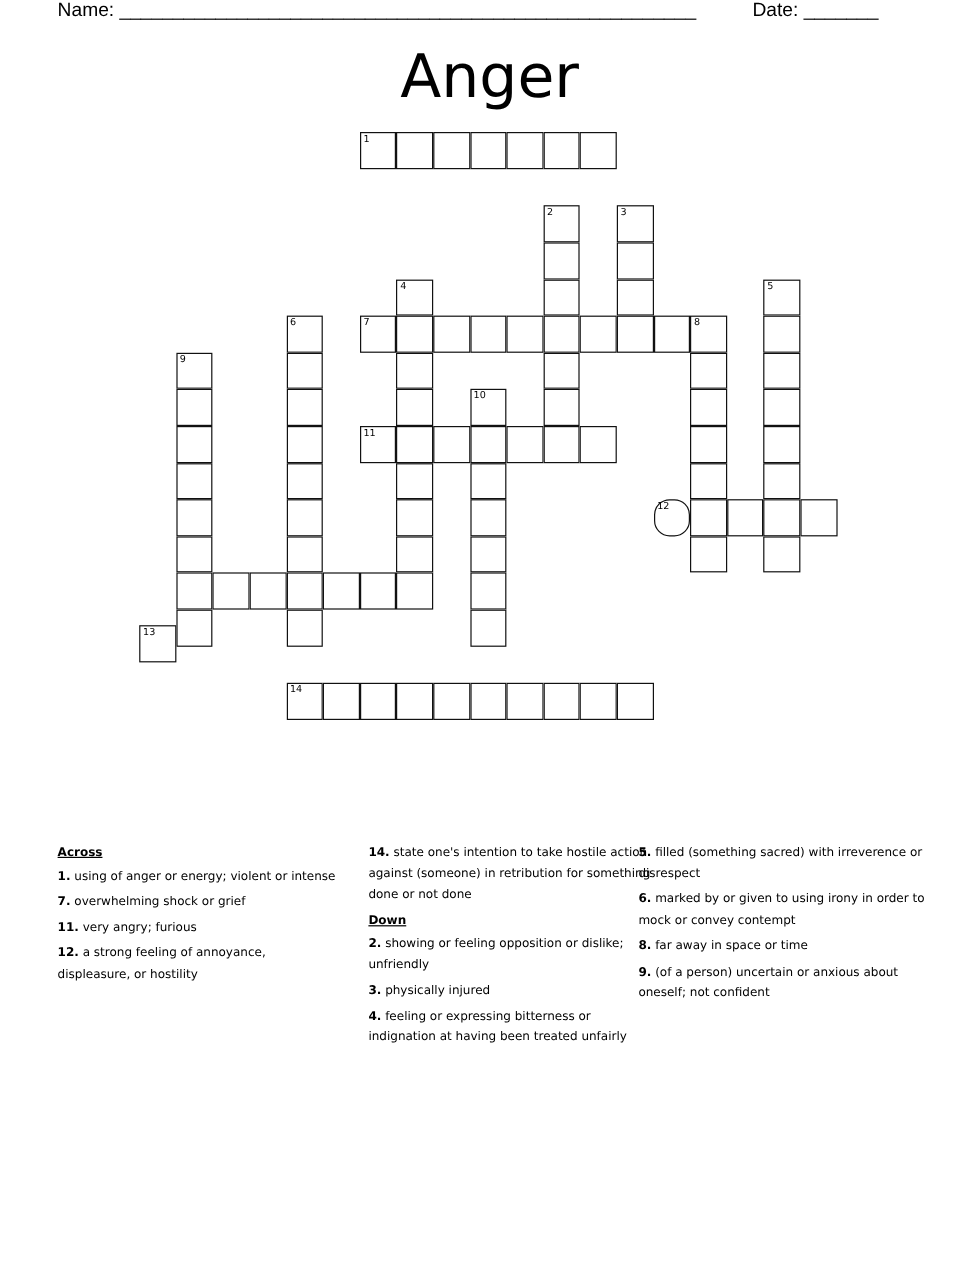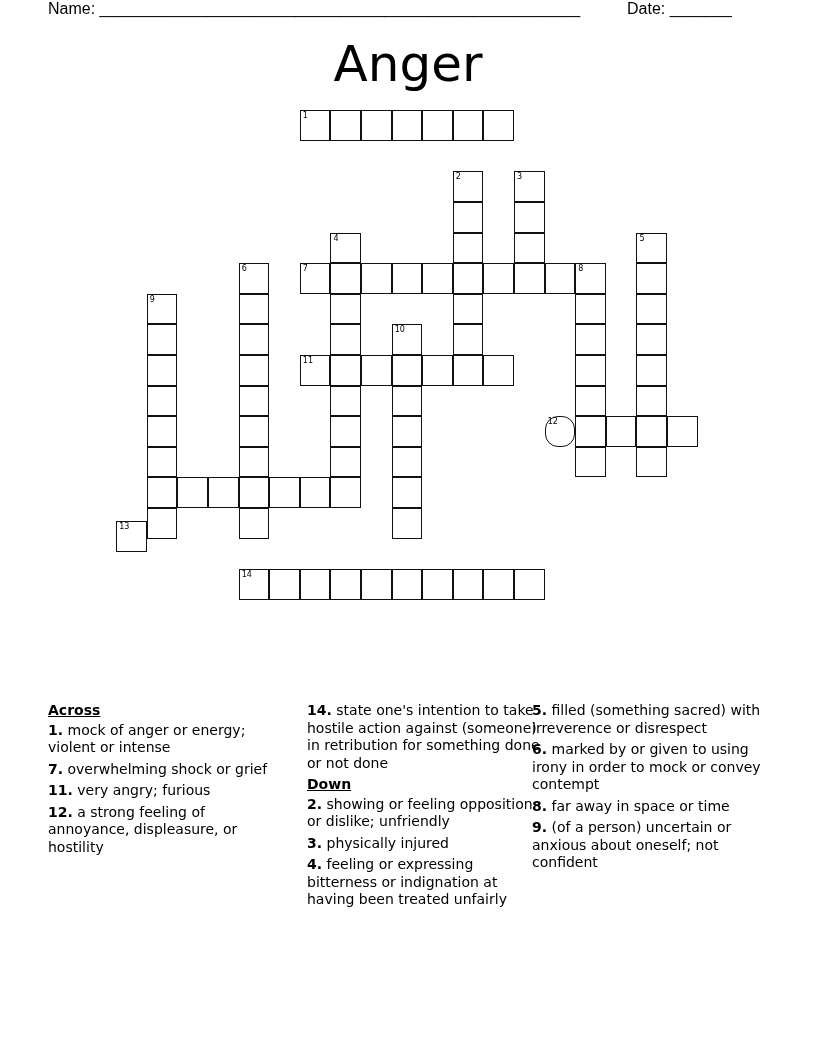--- a/index.html
+++ b/index.html
@@ -6,21 +6,21 @@
   body { width:816px; height:1056px; position:relative; overflow:hidden; color:#000; }
   .hdr { position:absolute; top:0; font-family:"Liberation Sans", sans-serif; font-size:16px; line-height:18px; color:#000; }
   #name-label { left:48px; }
   #date-label { left:627px; }
   .title { position:absolute; top:32px; left:0; width:816px; text-align:center;
            font-family:"DejaVu Sans", sans-serif; font-size:50px; line-height:64px; color:#000; letter-spacing:0px; }
   .grid { position:absolute; left:0; top:0; width:816px; height:640px; }
   .cell { position:absolute; width:30.6px; height:30.6px; box-sizing:border-box;
           border:1.5px solid #111; background:#fff; margin-left:-0.75px; margin-top:-0.75px; }
   .cell .num { position:absolute; left:2px; top:0px; font-family:"DejaVu Sans", sans-serif; font-size:8px; line-height:10px; color:#000; }
-  .clues { position:absolute; top:702px; font-family:"DejaVu Sans", sans-serif; font-size:14px; line-height:17.5px; color:#000; }
+  .clues { position:absolute; top:702px; font-family:"DejaVu Sans", sans-serif; font-size:10px; line-height:17.5px; color:#000; }
   .col1 { left:48px; width:236px; }
   .col2 { left:291px; width:236px;margin-left:16px; }
   .col3 { left:532px; width:240px; }
   .sec-head { text-decoration:underline; font-weight:bold; margin-bottom:2px; }
   .clue { margin-bottom:4px; }
   .clue b { font-weight:bold; }
 </style>
 </head>
 <body>
 
@@ -149,21 +149,21 @@
     </div>
     <div class="cell" style="left: 392.4px; top: 386.4px;"></div>
     <div class="cell" style="left: 392.4px; top: 417px;"></div>
     <div class="cell" style="left: 392.4px; top: 447.6px;"></div>
     <div class="cell" style="left: 392.4px; top: 478.2px;"></div>
     <div class="cell" style="left: 392.4px; top: 508.8px;"></div>
   </div>
 
 <div class="clues col1">
   <div class="sec-head">Across</div>
-  <div class="clue"><b>1.</b> <span>mock of anger or energy; violent or intense</span></div>
+  <div class="clue"><b>1.</b> <span>using of anger or energy; violent or intense</span></div>
   <div class="clue"><b>7.</b> <span>overwhelming shock or grief</span></div>
   <div class="clue"><b>11.</b> <span>very angry; furious</span></div>
   <div class="clue"><b>12.</b> <span>a strong feeling of annoyance, displeasure, or hostility</span></div>
 </div>
 
 <div class="clues col2">
   <div class="clue"><b>14.</b> <span>state one's intention to take hostile action against (someone) in retribution for something done or not done</span></div>
   <div class="sec-head">Down</div>
   <div class="clue"><b>2.</b> <span>showing or feeling opposition or dislike; unfriendly</span></div>
   <div class="clue"><b>3.</b> <span>physically injured</span></div>

